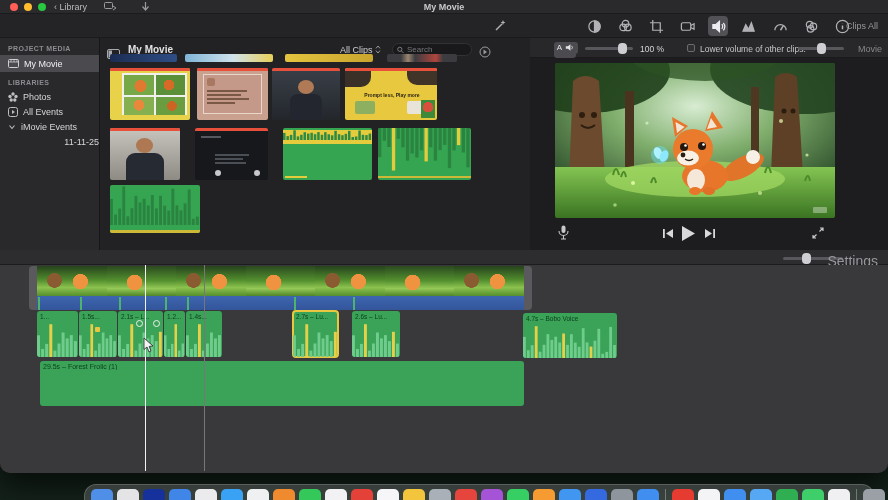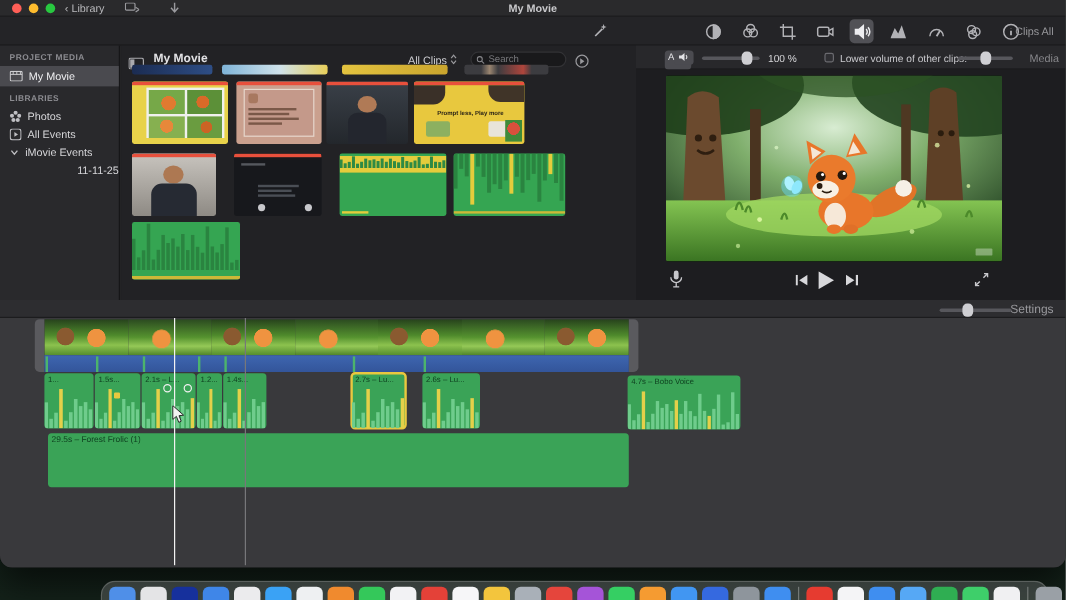--- a/index.html
+++ b/index.html
@@ -64,21 +64,21 @@
   .viewer { position:absolute; left:530px; top:58px; width:358px; height:192px; background:#1d1d20; }
   .preview { position:absolute; left:25px; top:5px; width:280px; height:155px; border-radius:2px; overflow:hidden; background:#000; }
   .transport { position:absolute; left:0; top:163px; width:100%; height:26px; }
   .tr-btn { position:absolute; display:flex; align-items:center; justify-content:center; }
   .tr-btn svg { fill:#d8d8db; }
 
   
   .tl-bar { position:absolute; left:0; top:250px; width:100%; height:15px; background:#2d2d30; border-bottom:1px solid #1c1c1e; }
   .timecode { position:absolute; left:0; right:0; top:3px; text-align:center; font-size:9px; color:#8e8e92; }
   .timecode b { color:#e4e4e7; font-weight:bold; }
-  .settings { position:absolute; right:10px; top:3px; color:#98989c; font-size:10px;margin-left:20px; }
+  .settings { position:absolute; right:10px; top:3px; color:#98989c; font-size:14px;margin-left:20px; }
 
   
   .timeline { position:absolute; left:0; top:265px; width:100%; height:208px; background:#39393c; }
   .handle { position:absolute; top:1px; width:8px; height:44px; background:#5a5a5e; }
   .filmstrip { position:absolute; left:37px; top:1px; width:487px; height:30px; display:flex; overflow:hidden; }
   .frame { flex:1; background:
       radial-gradient(circle at 62% 52%, #ef9340 0 16%, rgba(0,0,0,0) 17%),
       radial-gradient(circle at 25% 48%, #8a5a30 0 13%, rgba(0,0,0,0) 14%),
       linear-gradient(180deg,#26421c 0%,#4f8a2c 45%,#8cc24e 72%,#558e2e 100%); }
   .frame:nth-child(2n) { background:
@@ -202,21 +202,21 @@
     </span>
     <span class="slider-track" style="left:55px;width:48px">
         <span class="slider-knob" style="left:33px"></span>
       </span>
     <span class="pct" style="left:110px">100 %</span>
     <span class="chk" style="left:157px"></span>
     <span class="chk-label" style="left:170px">Lower volume of other clips:</span>
     <span class="slider-track" style="left:268px;width:46px">
         <span class="slider-knob" style="left:19px"></span>
       </span>
-    <span class="reset-dim" style="left:328px">Media</span>
+    <span class="reset-dim" style="left:328px">Movie</span>
   </div>
 
   <div class="sidebar">
     <div class="side-head">PROJECT MEDIA</div>
     <div class="side-row sel">
       <svg width="11" height="9" viewBox="0 0 11 9">
           <rect x="0.5" y="0.5" width="10" height="8" rx="1" stroke="#cfcfd2" fill="none"></rect>
           <path d="M0.5 3 h10 M3 0.5 v2.5 M6 .5 v2.5 M9 .5 v2.5" stroke="#cfcfd2" stroke-width=".8"></path>
         </svg>
       <span>My Movie</span>

